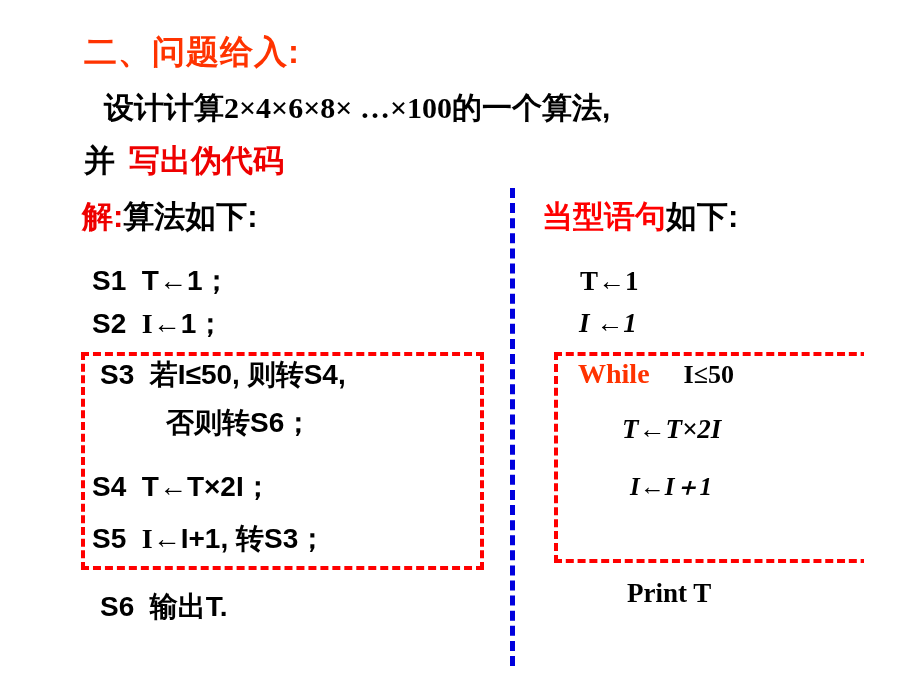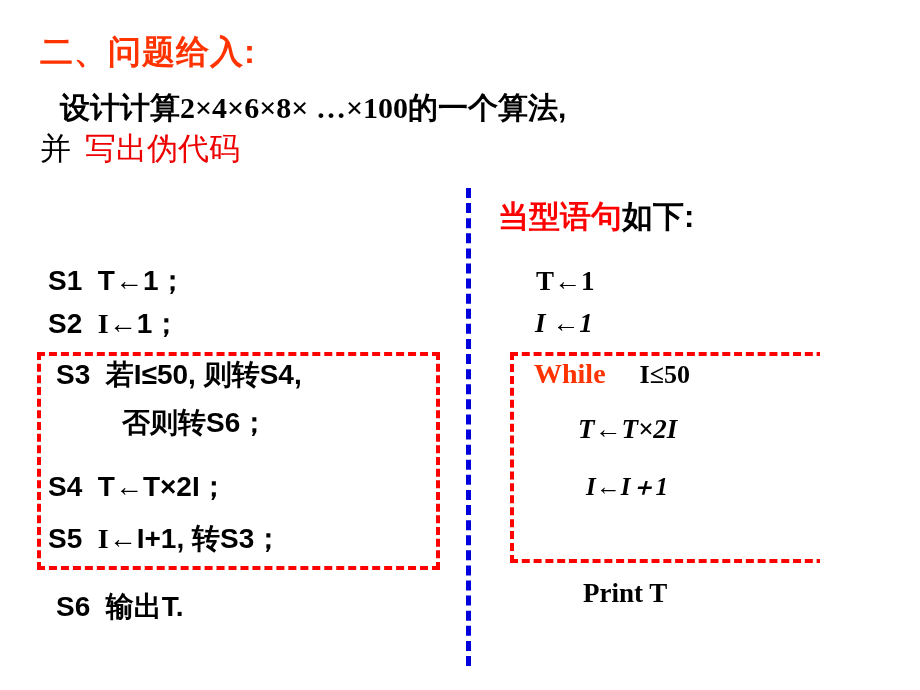--- a/index.html
+++ b/index.html
@@ -7,20 +7,21 @@
     padding: 0;
     background: #ffffff;
   }
   #slide {
     position: relative;
     width: 820px;
     height: 690px;
     background: #ffffff;
     overflow: hidden;
     font-family: "Liberation Sans", "DejaVu Sans", sans-serif;
+    margin-left: 44px;
     -webkit-font-smoothing: none;
   }
 
   .abs { position: absolute; white-space: nowrap; }
 
   
   .title {
     left: 40px; top: 30px;
     font-size: 33px;
     font-weight: bold;
@@ -32,23 +33,23 @@
     font-size: 30px;
     font-weight: bold;
     color: #000000;
     font-family: "Liberation Serif", "DejaVu Serif", serif;
   }
   .problem-line1 .cjk {
     font-family: "Liberation Sans", "DejaVu Sans", sans-serif;
     font-weight: bold;
   }
   .problem-line2 {
-    left: 40px; top: 128px;
+    left: 40px; top: 140px;
     font-size: 31px;
-    font-weight: normal;
+    font-weight: bold;
     color: #000000;
     text-align: center;
   }
   .problem-line2 .hl { color: #ee0000; margin-left: 14px; }
 
   
   .divider {
     left: 466px; top: 188px;
     width: 0px; height: 478px;
     border-left: 5px dashed #0000dd;
@@ -144,20 +145,23 @@
   <div class="abs problem-line1">
     <span class="cjk">设计计算</span><span>2×4×6×8× …×100</span><span class="cjk">的一个算法,</span>
   </div>
 
   <div class="abs problem-line2">
     <span>并</span><span class="hl">写出伪代码</span>
   </div>
 
   <div class="abs divider"></div>
 
+  <div class="abs l-head">
+    <span class="hl">解:</span><span>算法如下:</span>
+  </div>
 
   <div class="abs l-box"></div>
 
   <div class="abs step s1">
     <span class="tag">S1</span>&nbsp;
     <span>T←1；</span>
   </div>
 
   <div class="abs step s2">
     <span class="tag">S2</span>&nbsp;

